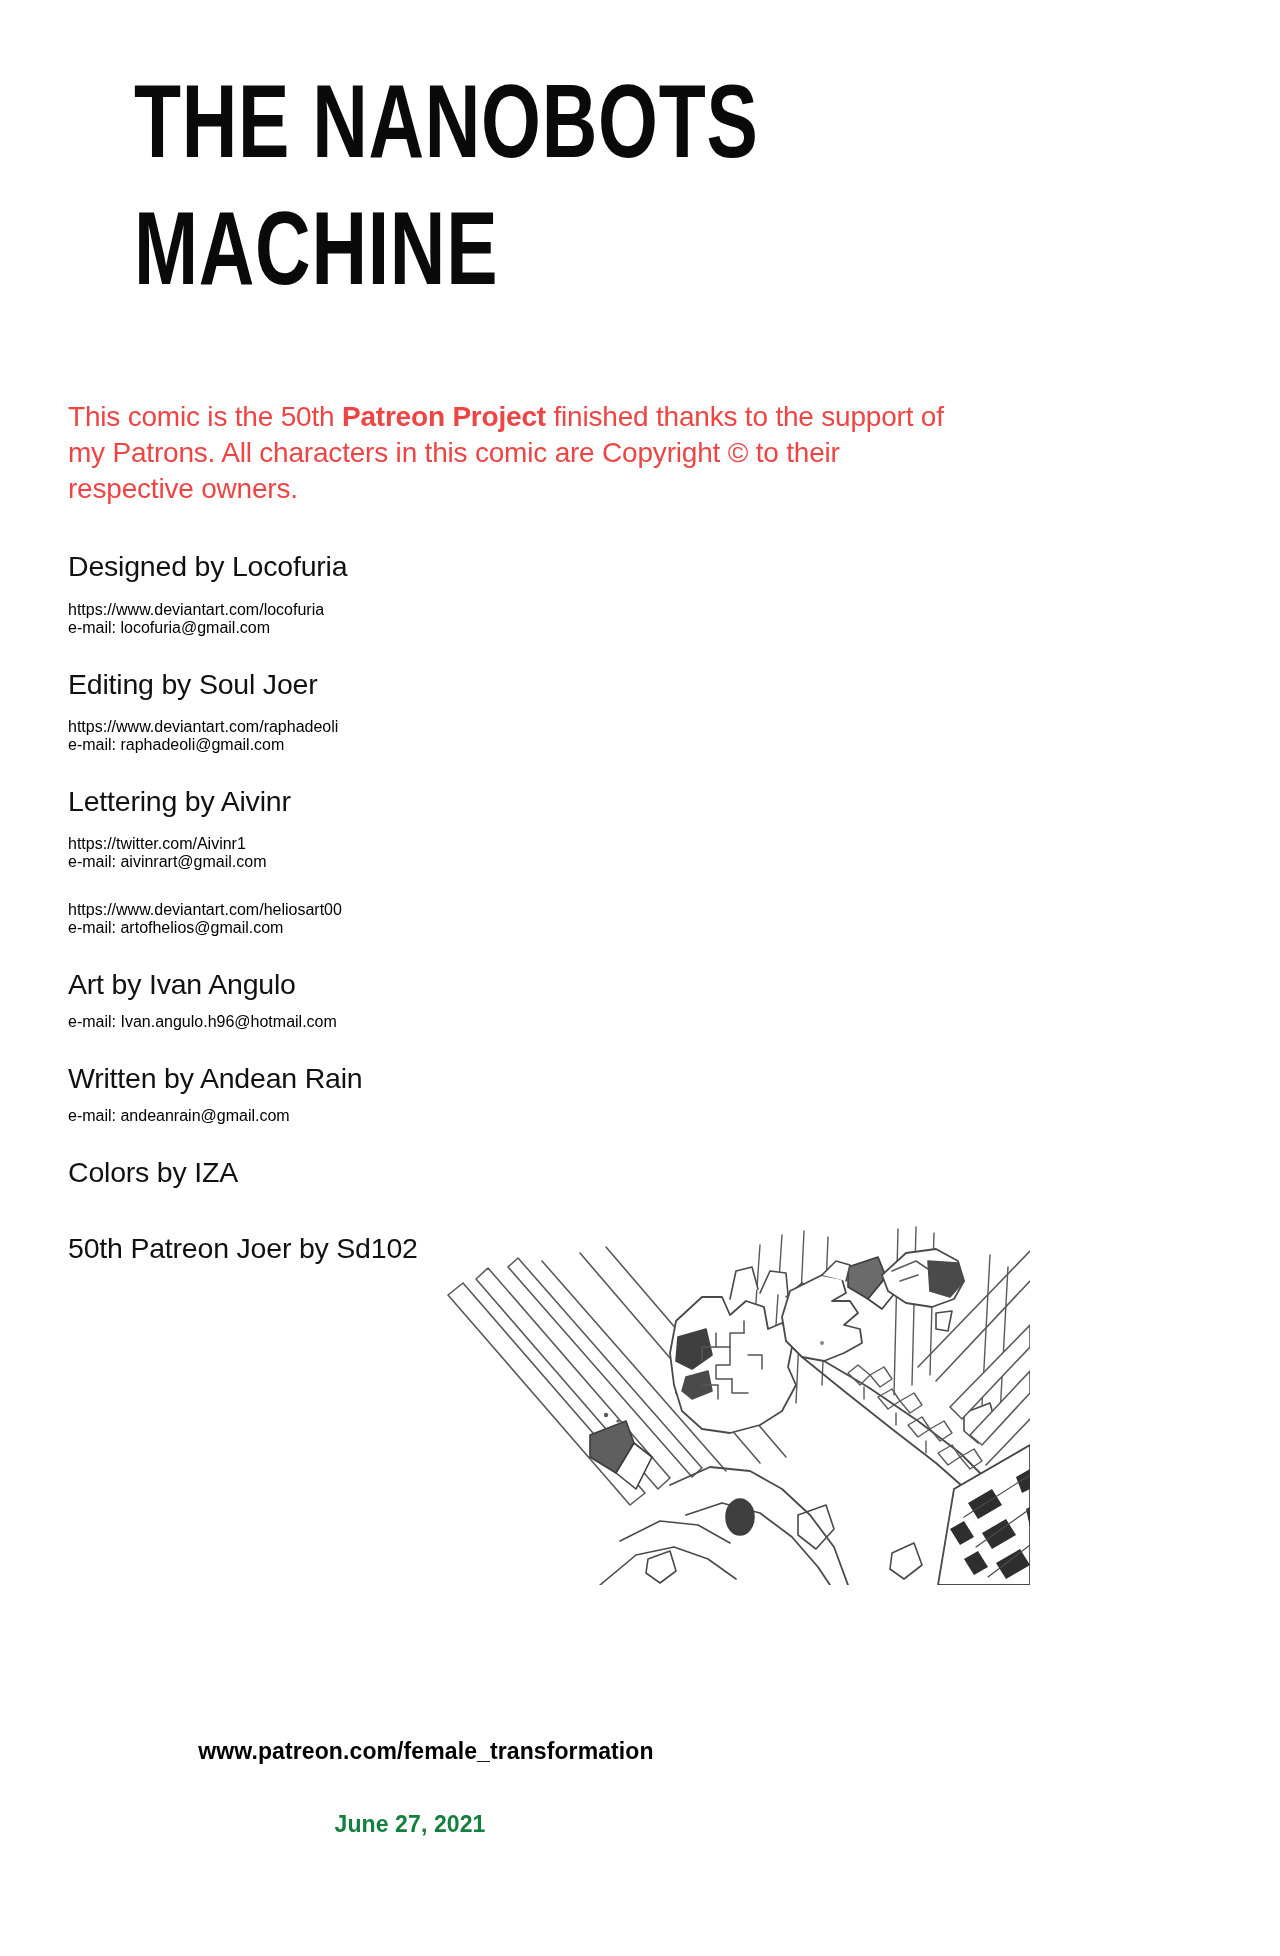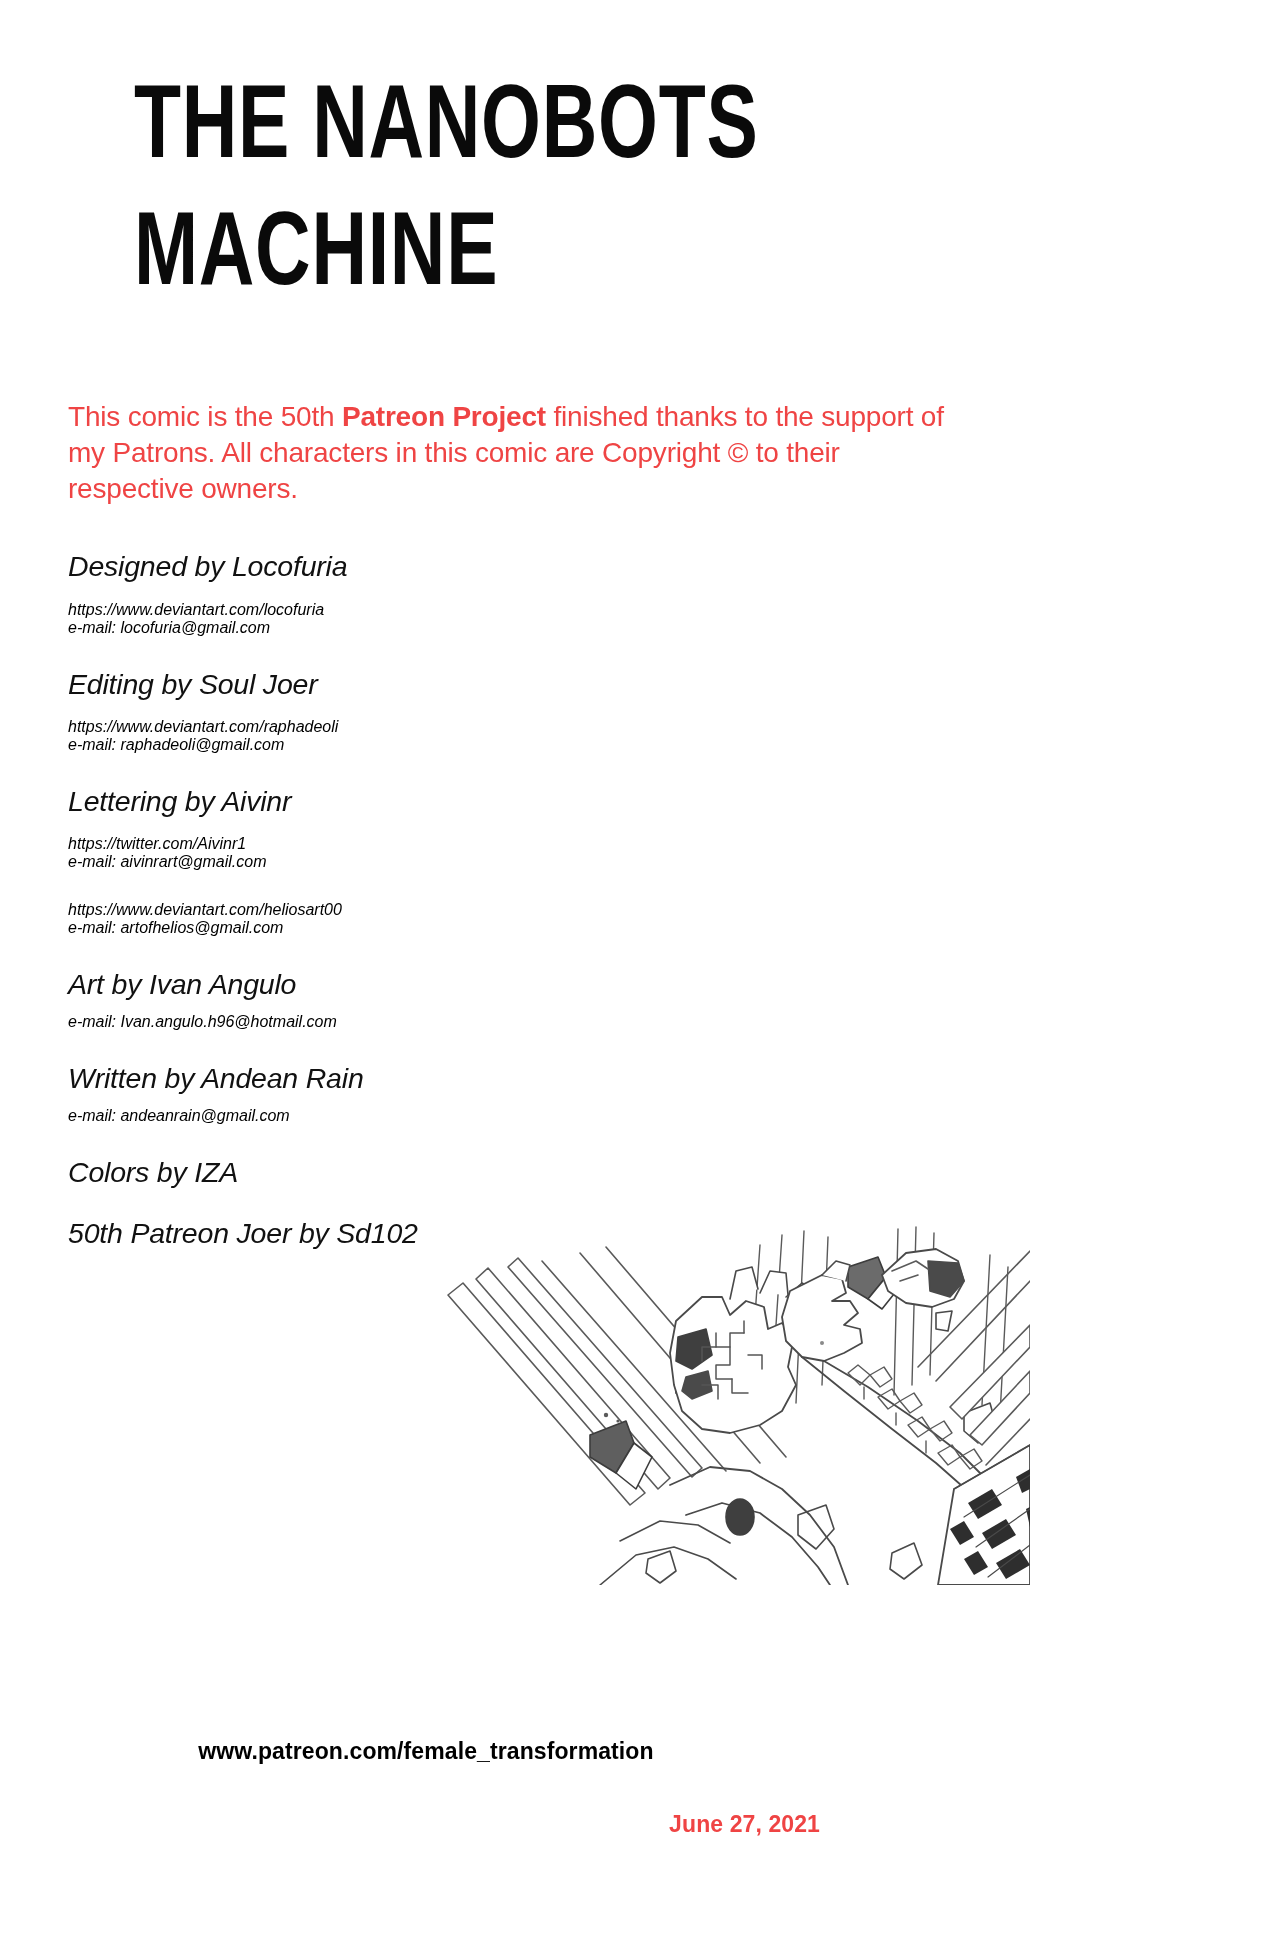--- a/index.html
+++ b/index.html
@@ -76,22 +76,22 @@
   }
   .contact {
     font-family: "Liberation Sans Narrow", "Liberation Sans", sans-serif;
     font-weight: 700;
     font-size: 20px;
     line-height: 1.45;
     letter-spacing: -0.1px;
     margin: 0;
     color: #000;
   }
-  .credit-block { margin-bottom: 30px; font-style: italic; }
-  .credit-block.tight { margin-bottom: 27px; }
+  .credit-block { margin-bottom: 30px; }
+  .credit-block.tight { margin-bottom: 42px; }
   .credit-block.nogap .role { margin-bottom: 12px; }
 
   
   .footer {
     position: absolute;
     left: 0;
     top: 1738px;
     width: 820px;
     text-align: center;
     z-index: 2;
@@ -104,22 +104,21 @@
     margin: 0 0 46px 0;
     color: #000;
     padding-left: 32px;
   }
   .footer-date {
     font-family: "Liberation Sans Narrow", "Liberation Sans", sans-serif;
     font-weight: 700;
     font-size: 23px;
     letter-spacing: 0.1px;
     margin: 0;
-    color: #ef4444;
-    text-align: right;
+    color: #15803d;
   }
 </style>
 </head>
 <body>
 
 <div id="artwork">
   <svg viewBox="0 0 600 500" xmlns="http://www.w3.org/2000/svg">
     <defs>
       <clipPath id="artclip">
         <rect x="0" y="0" width="600" height="500"></rect>

